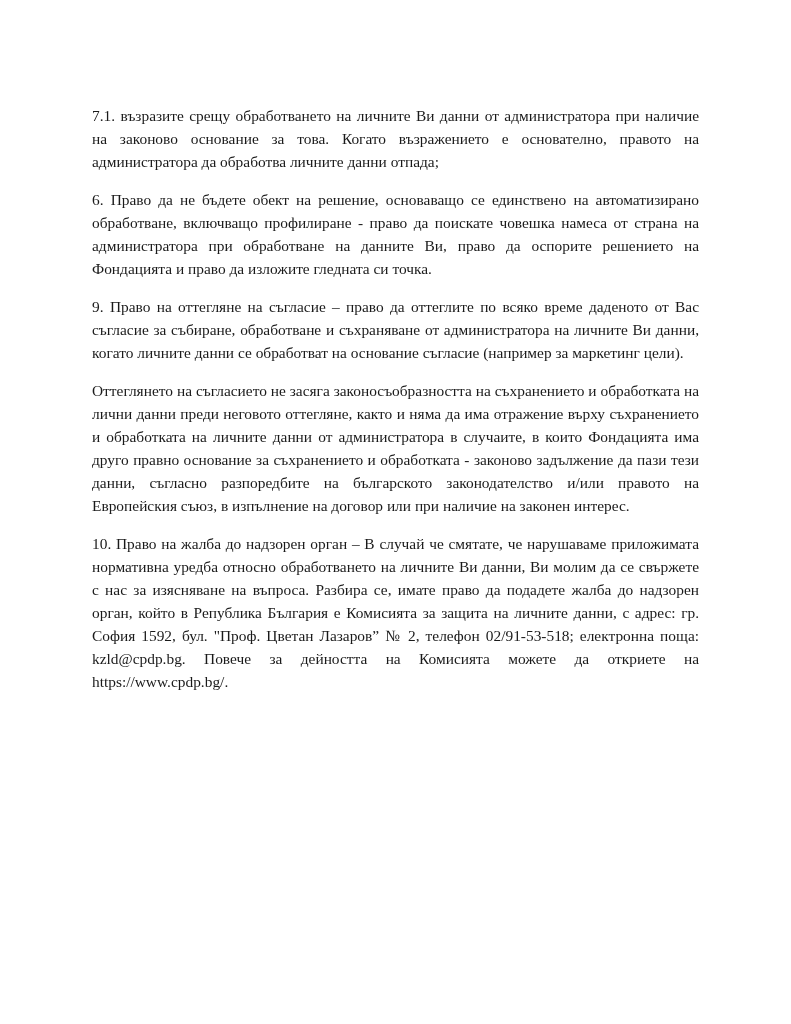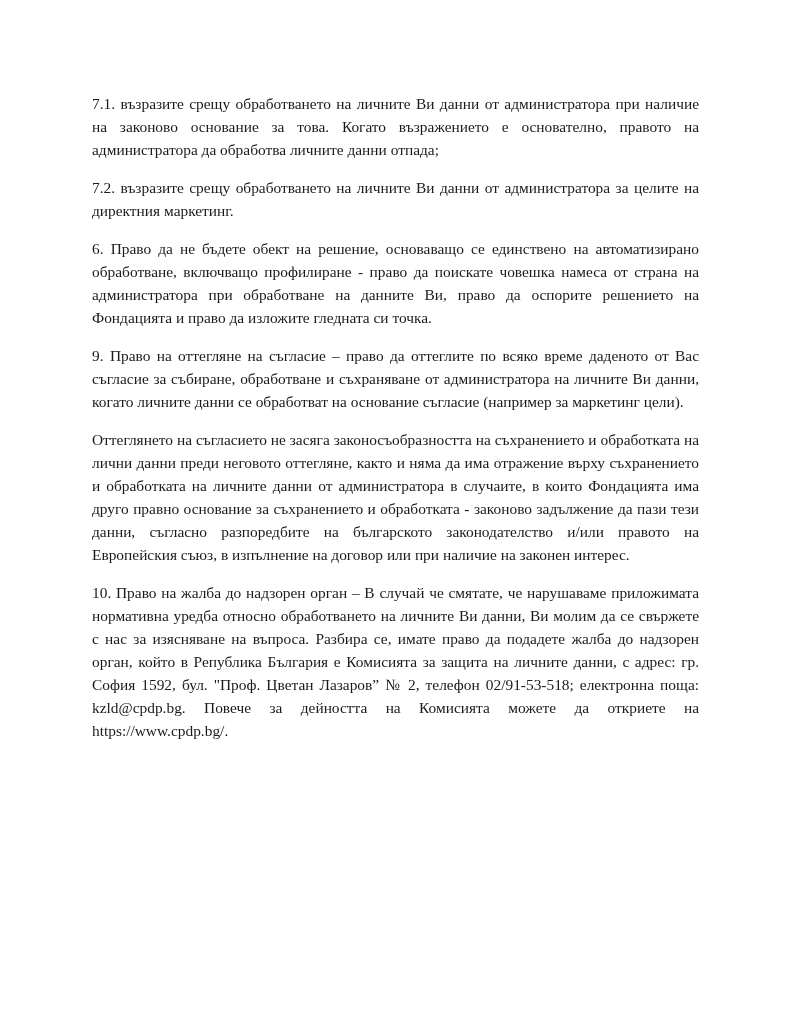--- a/index.html
+++ b/index.html
@@ -1,34 +1,33 @@
 <!DOCTYPE html>
 <html><head>
 <meta charset="utf-8">
 <style>
   html, body { margin: 0; padding: 0; background: #ffffff; }
   body { width: 791px; height: 1024px; position: relative; overflow: hidden; }
   .page {
     position: absolute;
     left: 92px;
-    top: 92px;
+    top: 104px;
     width: 607px;
     font-family: "Liberation Serif", serif;
     font-size: 15.4px;
     line-height: 23px;
     color: #1a1a1a;
   }
   .para {
     margin: 0 0 15px 0;
     text-align: justify;
   }
 </style>
 </head>
 <body>
 
 <div class="page">
   <p class="para">7.1. възразите срещу обработването на личните Ви данни от администратора при наличие на законово основание за това. Когато възражението е основателно, правото на администратора да обработва личните данни отпада;</p>
-  <p class="para">7.2. възразите срещу обработването на личните Ви данни от администратора за целите на директния маркетинг.</p>
   <p class="para">6. Право да не бъдете обект на решение, основаващо се единствено на автоматизирано обработване, включващо профилиране - право да поискате човешка намеса от страна на администратора при обработване на данните Ви, право да оспорите решението на Фондацията и право да изложите гледната си точка.</p>
   <p class="para">9. Право на оттегляне на съгласие – право да оттеглите по всяко време даденото от Вас съгласие за събиране, обработване и съхраняване от администратора на личните Ви данни, когато личните данни се обработват на основание съгласие (например за маркетинг цели).</p>
   <p class="para">Оттеглянето на съгласието не засяга законосъобразността на съхранението и обработката на лични данни преди неговото оттегляне, както и няма да има отражение върху съхранението и обработката на личните данни от администратора в случаите, в които Фондацията има друго правно основание за съхранението и обработката - законово задължение да пази тези данни, съгласно разпоредбите на българското законодателство и/или правото на Европейския съюз, в изпълнение на договор или при наличие на законен интерес.</p>
   <p class="para">10. Право на жалба до надзорен орган – В случай че смятате, че нарушаваме приложимата нормативна уредба относно обработването на личните Ви данни, Ви молим да се свържете с нас за изясняване на въпроса. Разбира се, имате право да подадете жалба до надзорен орган, който в Република България е Комисията за защита на личните данни, с адрес: гр. София 1592, бул. "Проф. Цветан Лазаров” № 2, телефон 02/91-53-518; електронна поща: kzld@cpdp.bg. Повече за дейността на Комисията можете да откриете на https://www.cpdp.bg/.</p>
 </div>
 
 </body></html>

